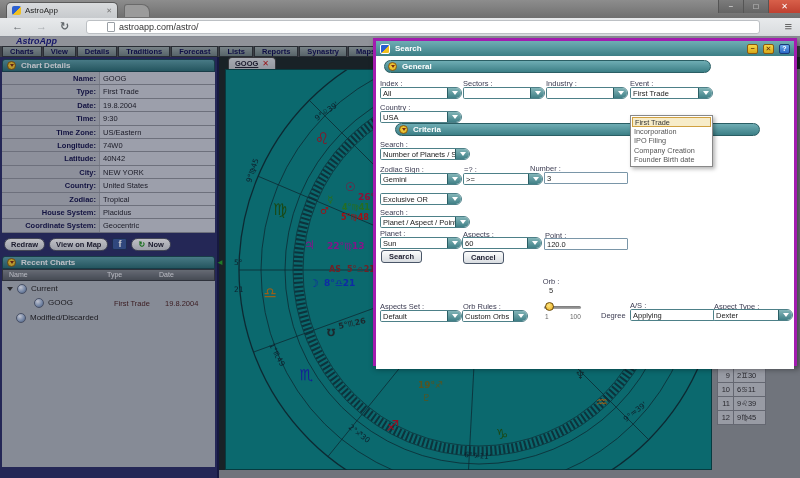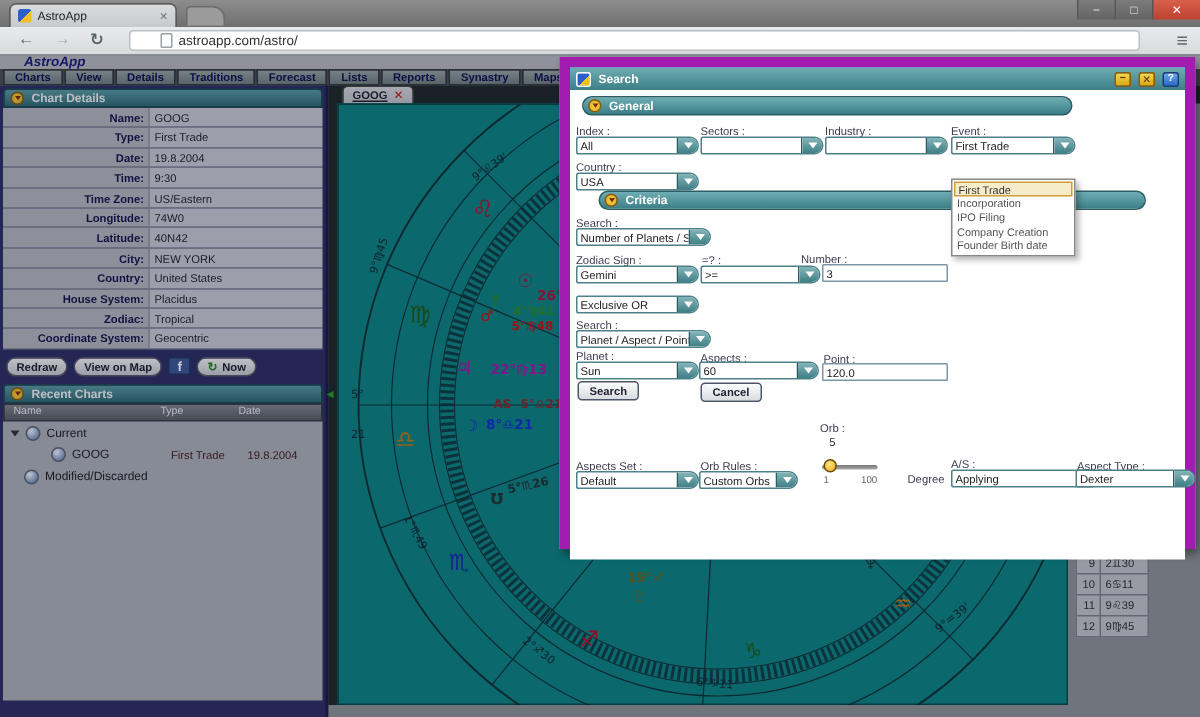--- a/index.html
+++ b/index.html
@@ -54,21 +54,21 @@
   .chartarea{position:absolute;left:6px;top:12px;width:487px;height:401px;background:#0c8484;border:1px solid #064a4a}
   .rightstrip{position:absolute;left:493px;top:12px;width:88px;height:401px;background:#8e9296}
   .cusptable{position:absolute;left:5px;top:288px;border:1px solid #70747a;background:#c0c4ca;border-collapse:collapse}
   .cusptable td{border:1px solid #7e8288;font-size:7.5px;color:#333;padding:2px 3px;height:11px}
   .cusptable td.n{width:16px;text-align:right}
   .cusptable td.v{width:32px}
   .botstrip{position:absolute;left:0;top:413px;width:581px;height:8px;background:#8e9296}
   
   .dim{position:absolute;left:0;top:36px;width:800px;height:442px;background:rgba(8,10,30,0.22);z-index:50;pointer-events:none}
   
-  .dialog{position:absolute;left:373px;top:38px;width:424px;height:328px;z-index:60;border:7px solid #a21caf;box-shadow:2px 3px 6px rgba(0,0,0,.45);background:#7dd3fc}
+  .dialog{position:absolute;left:373px;top:38px;width:424px;height:328px;z-index:60;border:3px solid #a21caf;box-shadow:2px 3px 6px rgba(0,0,0,.45);background:#3b82f6}
   .dtitle{position:absolute;left:0;top:0;width:100%;height:15px;background:linear-gradient(#6fadb4,#3c7f86);display:flex;align-items:center;gap:5px;padding:0 4px;color:#fff;font-size:8px;font-weight:bold}
   .dico{width:10px;height:10px;background:linear-gradient(135deg,#2b5fd0 55%,#f0c020 55%);border-radius:2px;border:1px solid #fff}
   .dtitle .sp{flex:1}
   .dbtn{width:11px;height:10px;border-radius:2px;border:1px solid #8a5a10;background:linear-gradient(#f6d84a,#d8a818);color:#5a3208;font-size:7px;font-weight:bold;display:flex;align-items:center;justify-content:center}
   .dbtn.help{background:linear-gradient(#6aa8e8,#2a68c8);border-color:#1a3a78;color:#fff}
   .dbody{position:absolute;left:0;top:15px;width:100%;height:313px;background:#fff}
   .secthdr{position:absolute;height:13px;border-radius:7px;background:linear-gradient(#6fadb4,#3c7f86);border:1px solid #2a5e64;display:flex;align-items:center;gap:5px;padding:0 3px;color:#fff;font-size:8px;font-weight:bold}
   .lbl{position:absolute;font-size:7.5px;color:#3c3c52;white-space:nowrap}
   .dd{position:absolute;height:12px;background:#fff;border:1px solid #4d8088;border-radius:2px 7px 7px 2px;display:flex;align-items:stretch}
   .dd .v{flex:1;font-size:7.5px;color:#222;padding:1px 0 0 2px;overflow:hidden;white-space:nowrap}
@@ -181,27 +181,27 @@
           <div class="l">City:</div>
           <div class="v">NEW YORK</div>
         </div>
 
         <div class="cdrow">
           <div class="l">Country:</div>
           <div class="v">United States</div>
         </div>
 
         <div class="cdrow">
+          <div class="l">Zodiac:</div>
+          <div class="v">Tropical</div>
+        </div>
+
+        <div class="cdrow">
           <div class="l">House System:</div>
           <div class="v">Placidus</div>
-        </div>
-
-        <div class="cdrow">
-          <div class="l">Zodiac:</div>
-          <div class="v">Tropical</div>
         </div>
 
         <div class="cdrow">
           <div class="l">Coordinate System:</div>
           <div class="v">Geocentric</div>
         </div>
       </div>
     <div class="btnrow">
       <button class="pbtn">Redraw</button>
       <button class="pbtn">View on Map</button>

